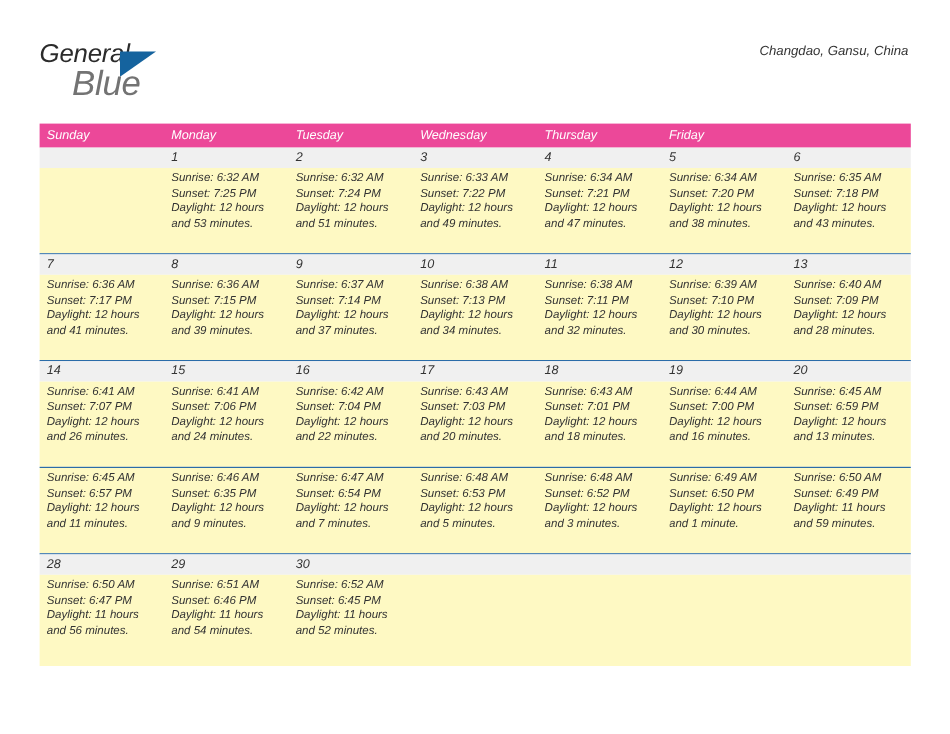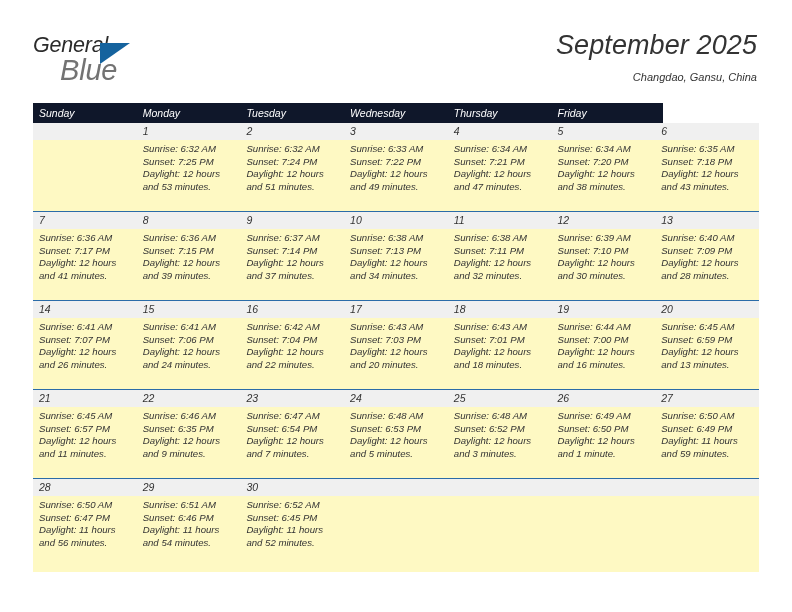--- a/index.html
+++ b/index.html
@@ -84,23 +84,23 @@
   
   .calendar {
     position: absolute;
     left: 33px;
     top: 103px;
     width: 726px;
   }
 
   .dow-row {
     display: flex;
-    width: 630px;
+    width: 726px;
     height: 20px;
-    background: #0f172a;
+    background: #ec4899;
   }
   .dow-cell {
     width: 103.71px;
     height: 20px;
     color: #ffffff;
     font-size: 10.5px;
     line-height: 20px;
     padding-left: 6px;
     white-space: nowrap;
     overflow: hidden;
@@ -157,21 +157,20 @@
 
   <div class="top-bar">
 
     <div class="logo">
       <span class="logo-general">General</span>
       <span class="logo-triangle"></span>
       <span class="logo-blue">Blue</span>
     </div>
 
     <div class="title-block">
-      <div class="cal-title">September 2025</div>
       <div class="cal-subtitle">Changdao, Gansu, China</div>
     </div>
 
   </div>
 
   <div class="calendar">
     <div class="dow-row" id="dow-row">
         <div class="dow-cell">Sunday</div>
         <div class="dow-cell">Monday</div>
         <div class="dow-cell">Tuesday</div>
@@ -334,29 +333,20 @@
             </div>
             <div class="body-cell">
               <div class="body-line">Sunrise: 6:45 AM</div>
               <div class="body-line">Sunset: 6:59 PM</div>
               <div class="body-line">Daylight: 12 hours</div>
               <div class="body-line">and 13 minutes.</div>
             </div>
           </div>
         </div>
         <div class="week">
-          <div class="week-numbers">
-            <div class="num-cell">21</div>
-            <div class="num-cell">22</div>
-            <div class="num-cell">23</div>
-            <div class="num-cell">24</div>
-            <div class="num-cell">25</div>
-            <div class="num-cell">26</div>
-            <div class="num-cell">27</div>
-          </div>
           <div class="week-bodies">
             <div class="body-cell">
               <div class="body-line">Sunrise: 6:45 AM</div>
               <div class="body-line">Sunset: 6:57 PM</div>
               <div class="body-line">Daylight: 12 hours</div>
               <div class="body-line">and 11 minutes.</div>
             </div>
             <div class="body-cell">
               <div class="body-line">Sunrise: 6:46 AM</div>
               <div class="body-line">Sunset: 6:35 PM</div>

